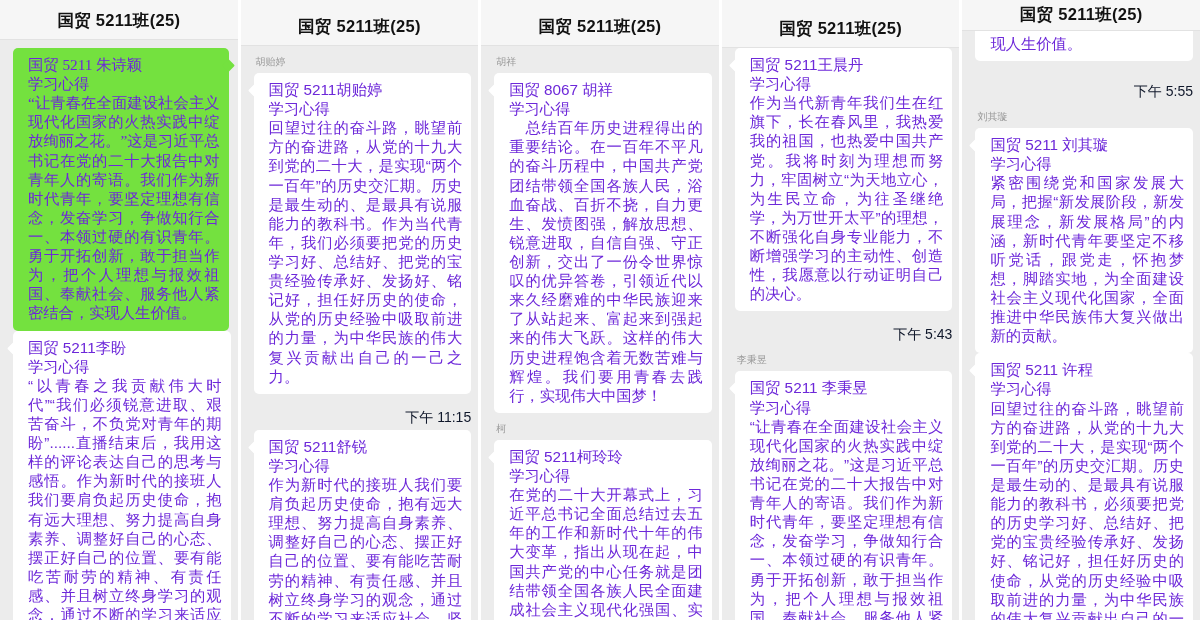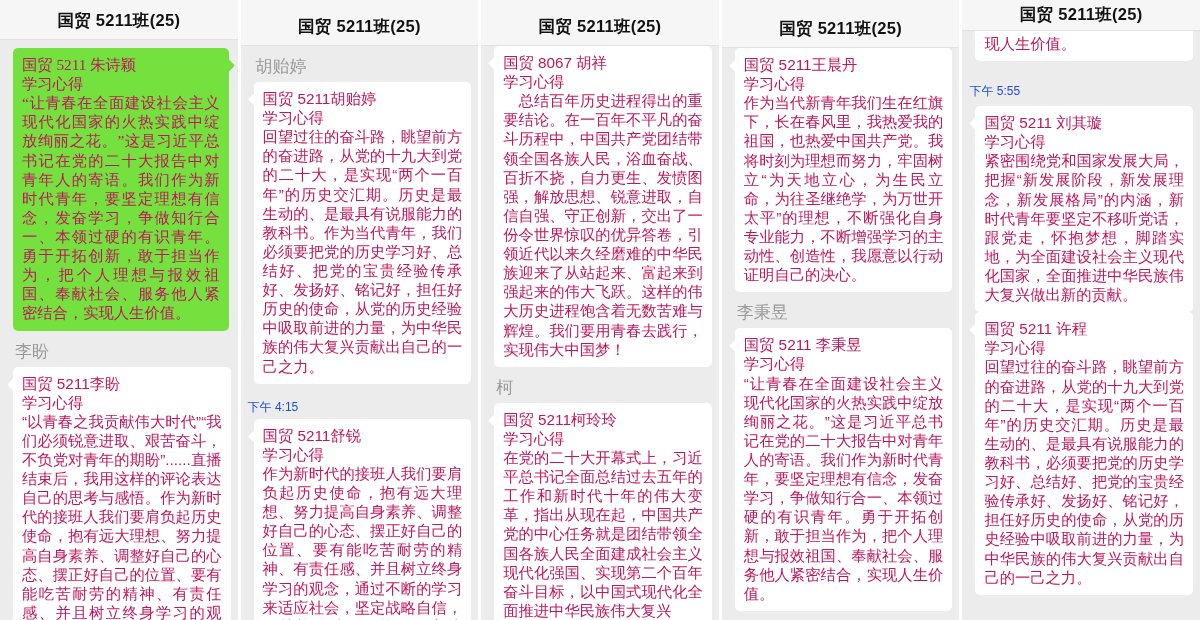--- a/index.html
+++ b/index.html
@@ -40,34 +40,34 @@
     font-size: 16.5px;
     font-weight: 700;
     color: #121212;
     letter-spacing: 0.3px;
     white-space: nowrap;
   }
 
   .chat { padding: 0 7px; }
 
   .sender {
-    font-size: 17px;
+    font-size: 10px;
     color: #9a9a9a;
     margin: 9px 0 4px 8px;
   }
 
   .bubble {
     position: relative;
     margin-left: 6px;
     background: #ffffff;
     border-radius: 5px;
-    padding: 7px 9px 8px 9px;
+    padding: 7px 9px 8px 15px;
     font-size: 15.3px;
     line-height: 1.25;
-    color: #be185d;
+    color: #6d28d9;
     white-space: pre-line;
     word-break: break-all;
     text-align: justify;
   }
   .bubble.received::before {
     content: "";
     position: absolute;
     left: -4px; top: 13px;
     width: 9px; height: 9px;
     background: inherit;
@@ -90,100 +90,102 @@
     border-radius: 1px;
   }
   .bubble.partial {
     border-radius: 0 0 5px 5px;
     padding-top: 3px;
     margin-top: 0;
   }
   .bubble.partial::before { display: none; }
 
   .timestamp {
-    text-align: left;
-    font-size: 12px;
-    color: #1d4ed8;
+    text-align: right;
+    font-size: 14px;
+    color: #0f172a;
     margin: 15px 0 3px 0;
   }
   .panel:nth-child(5) .timestamp { margin: 22px 0 6px 0; }
 </style>
 </head>
 <body>
 
 <div class="collage">
 
   <div class="panel">
     <div class="panel-header">
       <span class="group-title">国贸 5211班(25)</span>
     </div>
     <div class="chat">
       <div class="bubble sent">国贸 5211 朱诗颖
 学习心得
 “让青春在全面建设社会主义现代化国家的火热实践中绽放绚丽之花。”这是习近平总书记在党的二十大报告中对青年人的寄语。我们作为新时代青年，要坚定理想有信念，发奋学习，争做知行合一、本领过硬的有识青年。勇于开拓创新，敢于担当作为，把个人理想与报效祖国、奉献社会、服务他人紧密结合，实现人生价值。</div>
-      <div class="sender">李盼</div>
       <div class="bubble received">国贸 5211李盼
 学习心得
 “以青春之我贡献伟大时代”“我们必须锐意进取、艰苦奋斗，不负党对青年的期盼”......直播结束后，我用这样的评论表达自己的思考与感悟。作为新时代的接班人我们要肩负起历史使命，抱有远大理想、努力提高自身素养、调整好自己的心态、摆正好自己的位置、要有能吃苦耐劳的精神、有责任感、并且树立终身学习的观念，通过不断的学习来适应社会。</div>
     </div>
   </div>
 
   <div class="panel">
     <div class="panel-header">
       <span class="group-title">国贸 5211班(25)</span>
     </div>
     <div class="chat">
       <div class="sender">胡贻婷</div>
       <div class="bubble received">国贸 5211胡贻婷
 学习心得
 回望过往的奋斗路，眺望前方的奋进路，从党的十九大到党的二十大，是实现“两个一百年”的历史交汇期。历史是最生动的、是最具有说服能力的教科书。作为当代青年，我们必须要把党的历史学习好、总结好、把党的宝贵经验传承好、发扬好、铭记好，担任好历史的使命，从党的历史经验中吸取前进的力量，为中华民族的伟大复兴贡献出自己的一己之力。</div>
-      <div class="timestamp">下午 4:15</div>
+      <div class="timestamp">下午 11:15</div>
       <div class="bubble received">国贸 5211舒锐
 学习心得
 作为新时代的接班人我们要肩负起历史使命，抱有远大理想、努力提高自身素养、调整好自己的心态、摆正好自己的位置、要有能吃苦耐劳的精神、有责任感、并且树立终身学习的观念，通过不断的学习来适应社会，坚定战略自信，保持战略清醒，增强信心斗志，以实际行动迎接党的二</div>
     </div>
   </div>
 
   <div class="panel">
     <div class="panel-header">
       <span class="group-title">国贸 5211班(25)</span>
     </div>
     <div class="chat">
+      <div class="sender">胡祥</div>
       <div class="bubble received">国贸 8067 胡祥
 学习心得
 　总结百年历史进程得出的重要结论。在一百年不平凡的奋斗历程中，中国共产党团结带领全国各族人民，浴血奋战、百折不挠，自力更生、发愤图强，解放思想、锐意进取，自信自强、守正创新，交出了一份令世界惊叹的优异答卷，引领近代以来久经磨难的中华民族迎来了从站起来、富起来到强起来的伟大飞跃。这样的伟大历史进程饱含着无数苦难与辉煌。我们要用青春去践行，实现伟大中国梦！</div>
       <div class="sender">柯</div>
       <div class="bubble received">国贸 5211柯玲玲
 学习心得
 在党的二十大开幕式上，习近平总书记全面总结过去五年的工作和新时代十年的伟大变革，指出从现在起，中国共产党的中心任务就是团结带领全国各族人民全面建成社会主义现代化强国、实现第二个百年奋斗目标，以中国式现代化全面推进中华民族伟大复兴</div>
     </div>
   </div>
 
   <div class="panel">
     <div class="panel-header">
       <span class="group-title">国贸 5211班(25)</span>
     </div>
     <div class="chat">
       <div class="bubble received">国贸 5211王晨丹
 学习心得
 作为当代新青年我们生在红旗下，长在春风里，我热爱我的祖国，也热爱中国共产党。我将时刻为理想而努力，牢固树立“为天地立心，为生民立命，为往圣继绝学，为万世开太平”的理想，不断强化自身专业能力，不断增强学习的主动性、创造性，我愿意以行动证明自己的决心。</div>
+      <div class="timestamp">下午 5:43</div>
       <div class="sender">李秉昱</div>
       <div class="bubble received">国贸 5211 李秉昱
 学习心得
 “让青春在全面建设社会主义现代化国家的火热实践中绽放绚丽之花。”这是习近平总书记在党的二十大报告中对青年人的寄语。我们作为新时代青年，要坚定理想有信念，发奋学习，争做知行合一、本领过硬的有识青年。勇于开拓创新，敢于担当作为，把个人理想与报效祖国、奉献社会、服务他人紧密结合，实现人生价值。</div>
     </div>
   </div>
 
   <div class="panel">
     <div class="panel-header">
       <span class="group-title">国贸 5211班(25)</span>
     </div>
     <div class="chat">
       <div class="bubble received partial">现人生价值。</div>
       <div class="timestamp">下午 5:55</div>
+      <div class="sender">刘其璇</div>
       <div class="bubble received">国贸 5211 刘其璇
 学习心得
 紧密围绕党和国家发展大局，把握“新发展阶段，新发展理念，新发展格局”的内涵，新时代青年要坚定不移听党话，跟党走，怀抱梦想，脚踏实地，为全面建设社会主义现代化国家，全面推进中华民族伟大复兴做出新的贡献。</div>
       <div class="bubble received">国贸 5211 许程
 学习心得
 回望过往的奋斗路，眺望前方的奋进路，从党的十九大到党的二十大，是实现“两个一百年”的历史交汇期。历史是最生动的、是最具有说服能力的教科书，必须要把党的历史学习好、总结好、把党的宝贵经验传承好、发扬好、铭记好，担任好历史的使命，从党的历史经验中吸取前进的力量，为中华民族的伟大复兴贡献出自己的一己之力。</div>
     </div>
   </div>
 
 </div>

